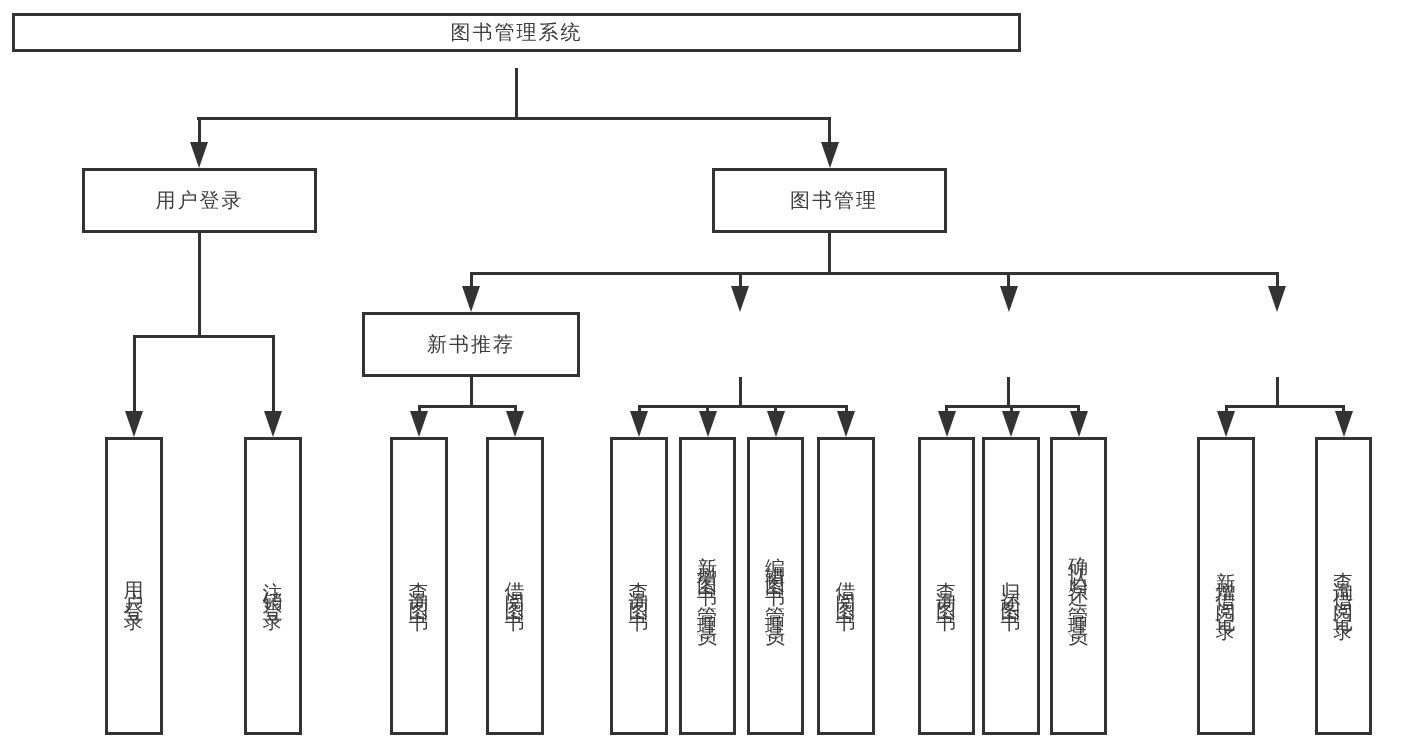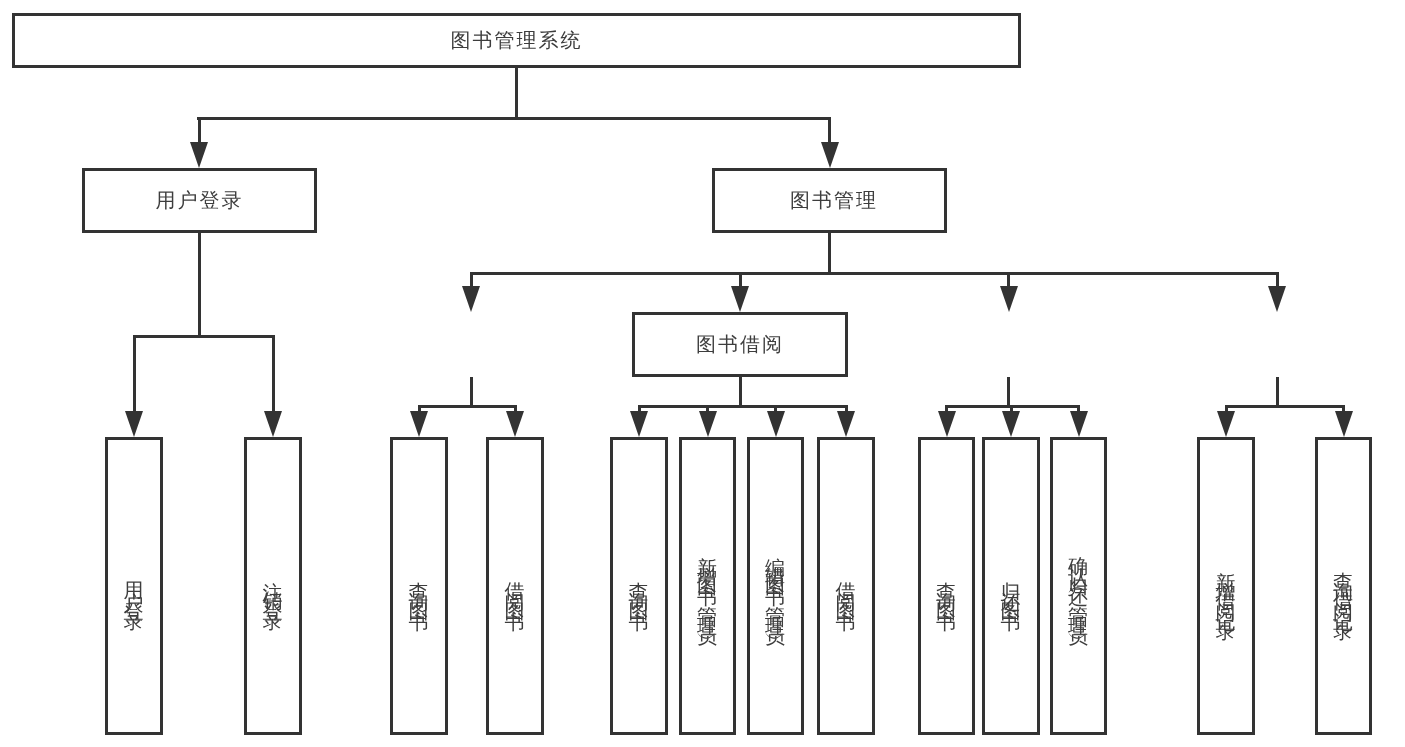--- a/index.html
+++ b/index.html
@@ -28,21 +28,21 @@
   #watermark {
     position:absolute; left:1183px; top:716px;
     font-size:20px; color:#b6bac0; white-space:nowrap; z-index:5;
   }
 </style>
 </head>
 <body>
 
 <div id="stage">
 
-  <div class="box" style="left:12px; top:13px; width:1009px; height:55px;">
+  <div class="box" style="left:12px; top:13px; width:1009px; height:39px;">
     <span>图书管理系统</span>
   </div>
 
   <div class="vl" style="left:515px; top:68px; height:52px;"></div>
   <div class="hl" style="left:197px; top:117px; width:634px;"></div>
   <div class="vl" style="left:197.5px; top:117px; height:29px;"></div>
   <div class="vl" style="left:828px; top:117px; height:29px;"></div>
   <div class="ah" style="left:190px; top:142px;"></div>
   <div class="ah" style="left:820.5px; top:142px;"></div>
 
@@ -64,22 +64,22 @@
   <div class="hl" style="left:469.5px; top:272px; width:809px;"></div>
   <div class="vl" style="left:469.5px; top:272px; height:18px;"></div>
   <div class="vl" style="left:738.5px; top:272px; height:18px;"></div>
   <div class="vl" style="left:1007px; top:272px; height:18px;"></div>
   <div class="vl" style="left:1275.5px; top:272px; height:18px;"></div>
   <div class="ah" style="left:462px; top:286px;"></div>
   <div class="ah" style="left:731px; top:286px;"></div>
   <div class="ah" style="left:999.5px; top:286px;"></div>
   <div class="ah" style="left:1268px; top:286px;"></div>
 
-  <div class="box" style="left:632px; top:312px; width:216px; height:65px;">
-    <span>图书借阅</span>
+  <div class="box" style="left:362px; top:312px; width:218px; height:65px;">
+    <span>新书推荐</span>
   </div>
 
   <div class="vl" style="left:469.5px; top:377px; height:30px;"></div>
   <div class="hl" style="left:417.5px; top:405px; width:99px;"></div>
   <div class="vl" style="left:417.5px; top:405px; height:9px;"></div>
   <div class="vl" style="left:513.5px; top:405px; height:9px;"></div>
   <div class="ah" style="left:410px; top:411px;"></div>
   <div class="ah" style="left:506px; top:411px;"></div>
 
   <div class="vl" style="left:738.5px; top:377px; height:30px;"></div>

